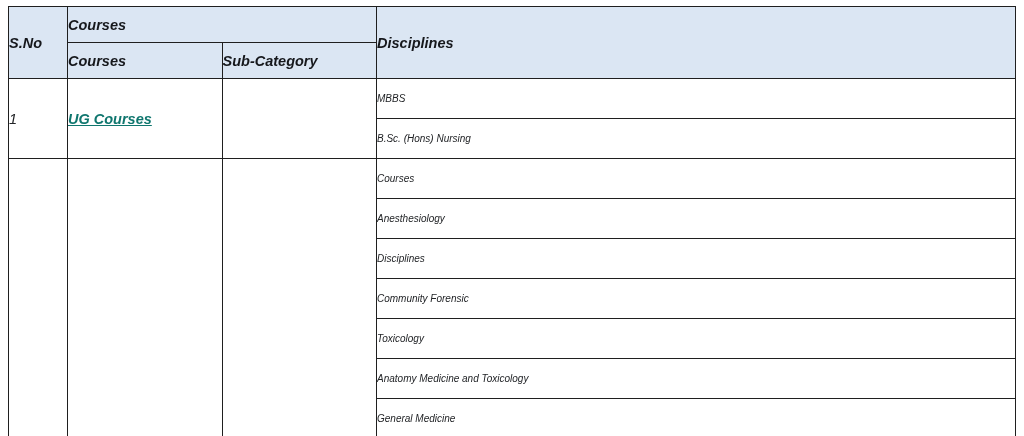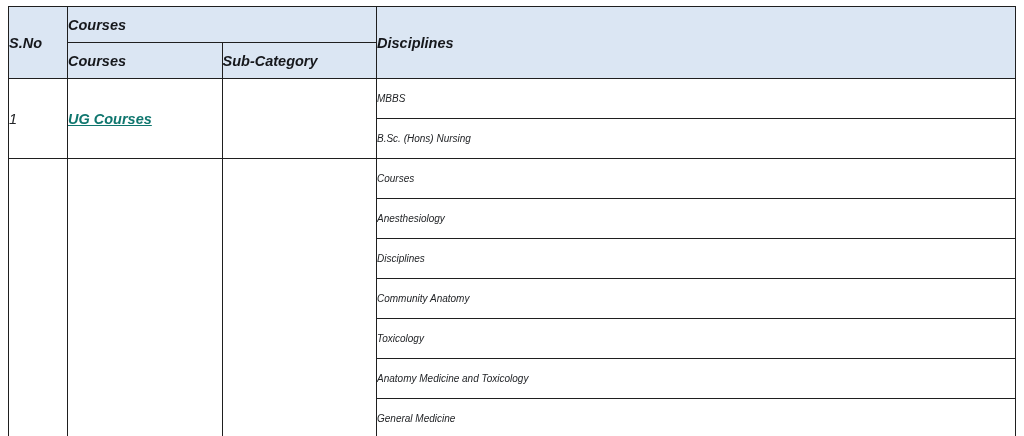--- a/index.html
+++ b/index.html
@@ -126,21 +126,21 @@
             <span class="disc-text">Anesthesiology</span>
           </td>
       </tr>
       <tr>
         <td class="cell">
             <span class="disc-text">Disciplines</span>
           </td>
       </tr>
       <tr>
         <td class="cell">
-            <span class="disc-text">Community Anatomy</span>
+            <span class="disc-text">Community Forensic</span>
           </td>
       </tr>
       <tr>
         <td class="cell">
             <span class="disc-text">Toxicology</span>
           </td>
       </tr>
       <tr>
         <td class="cell">
             <span class="disc-text">Anatomy Medicine and Toxicology</span>

